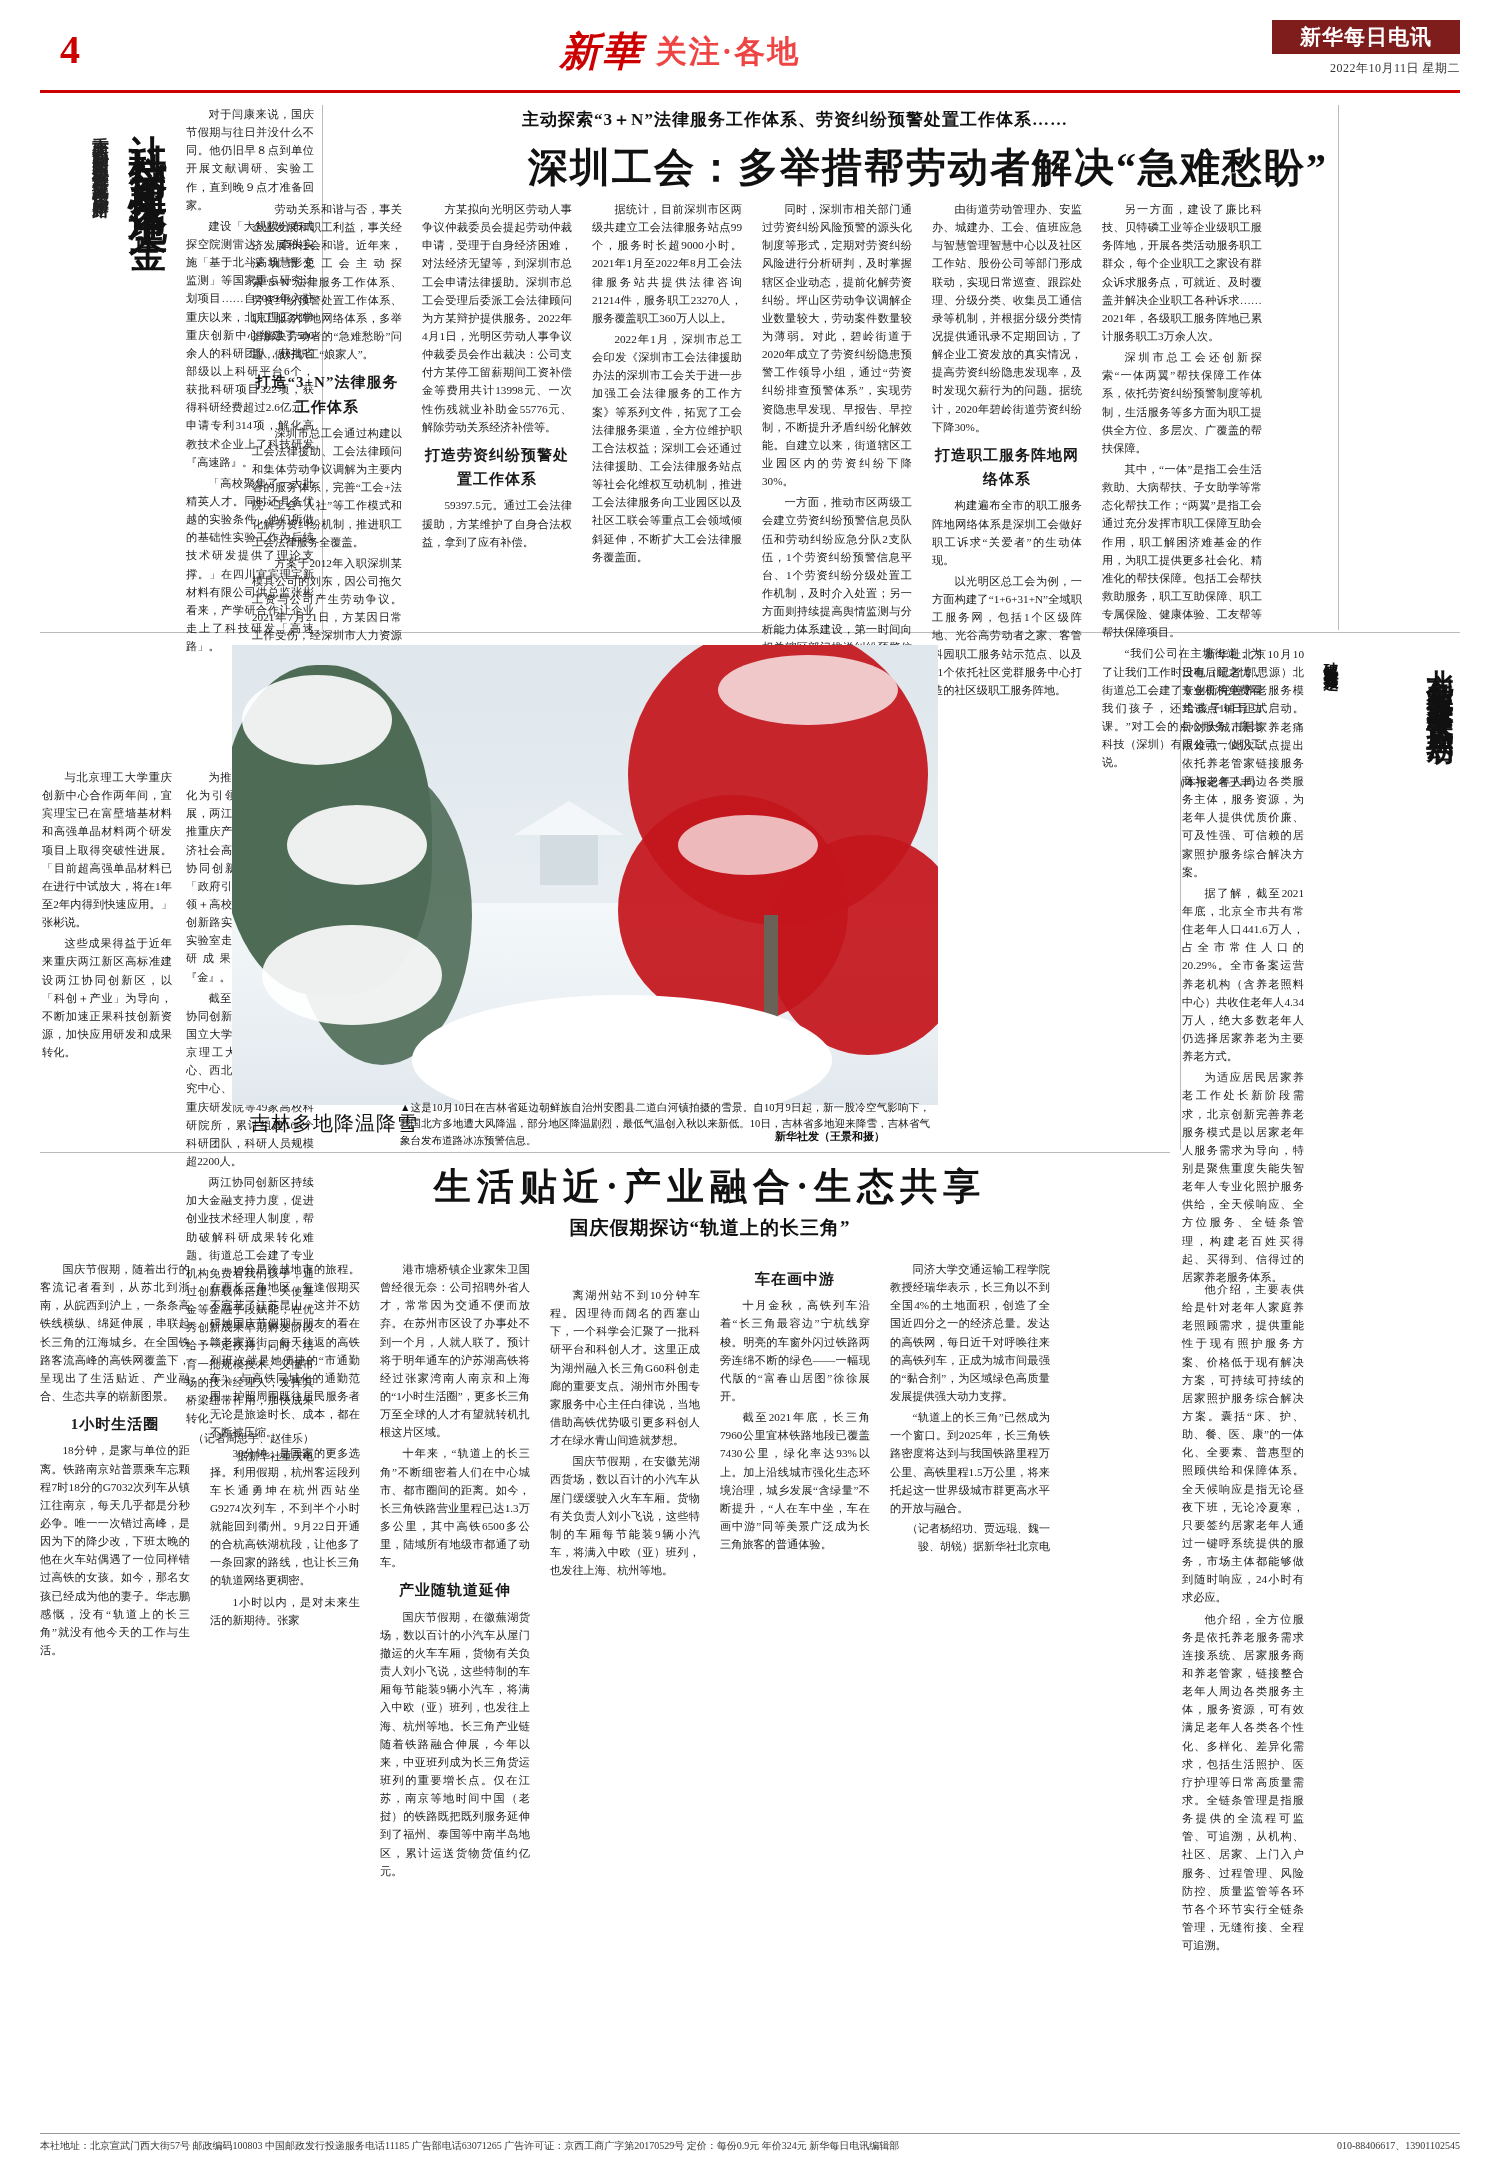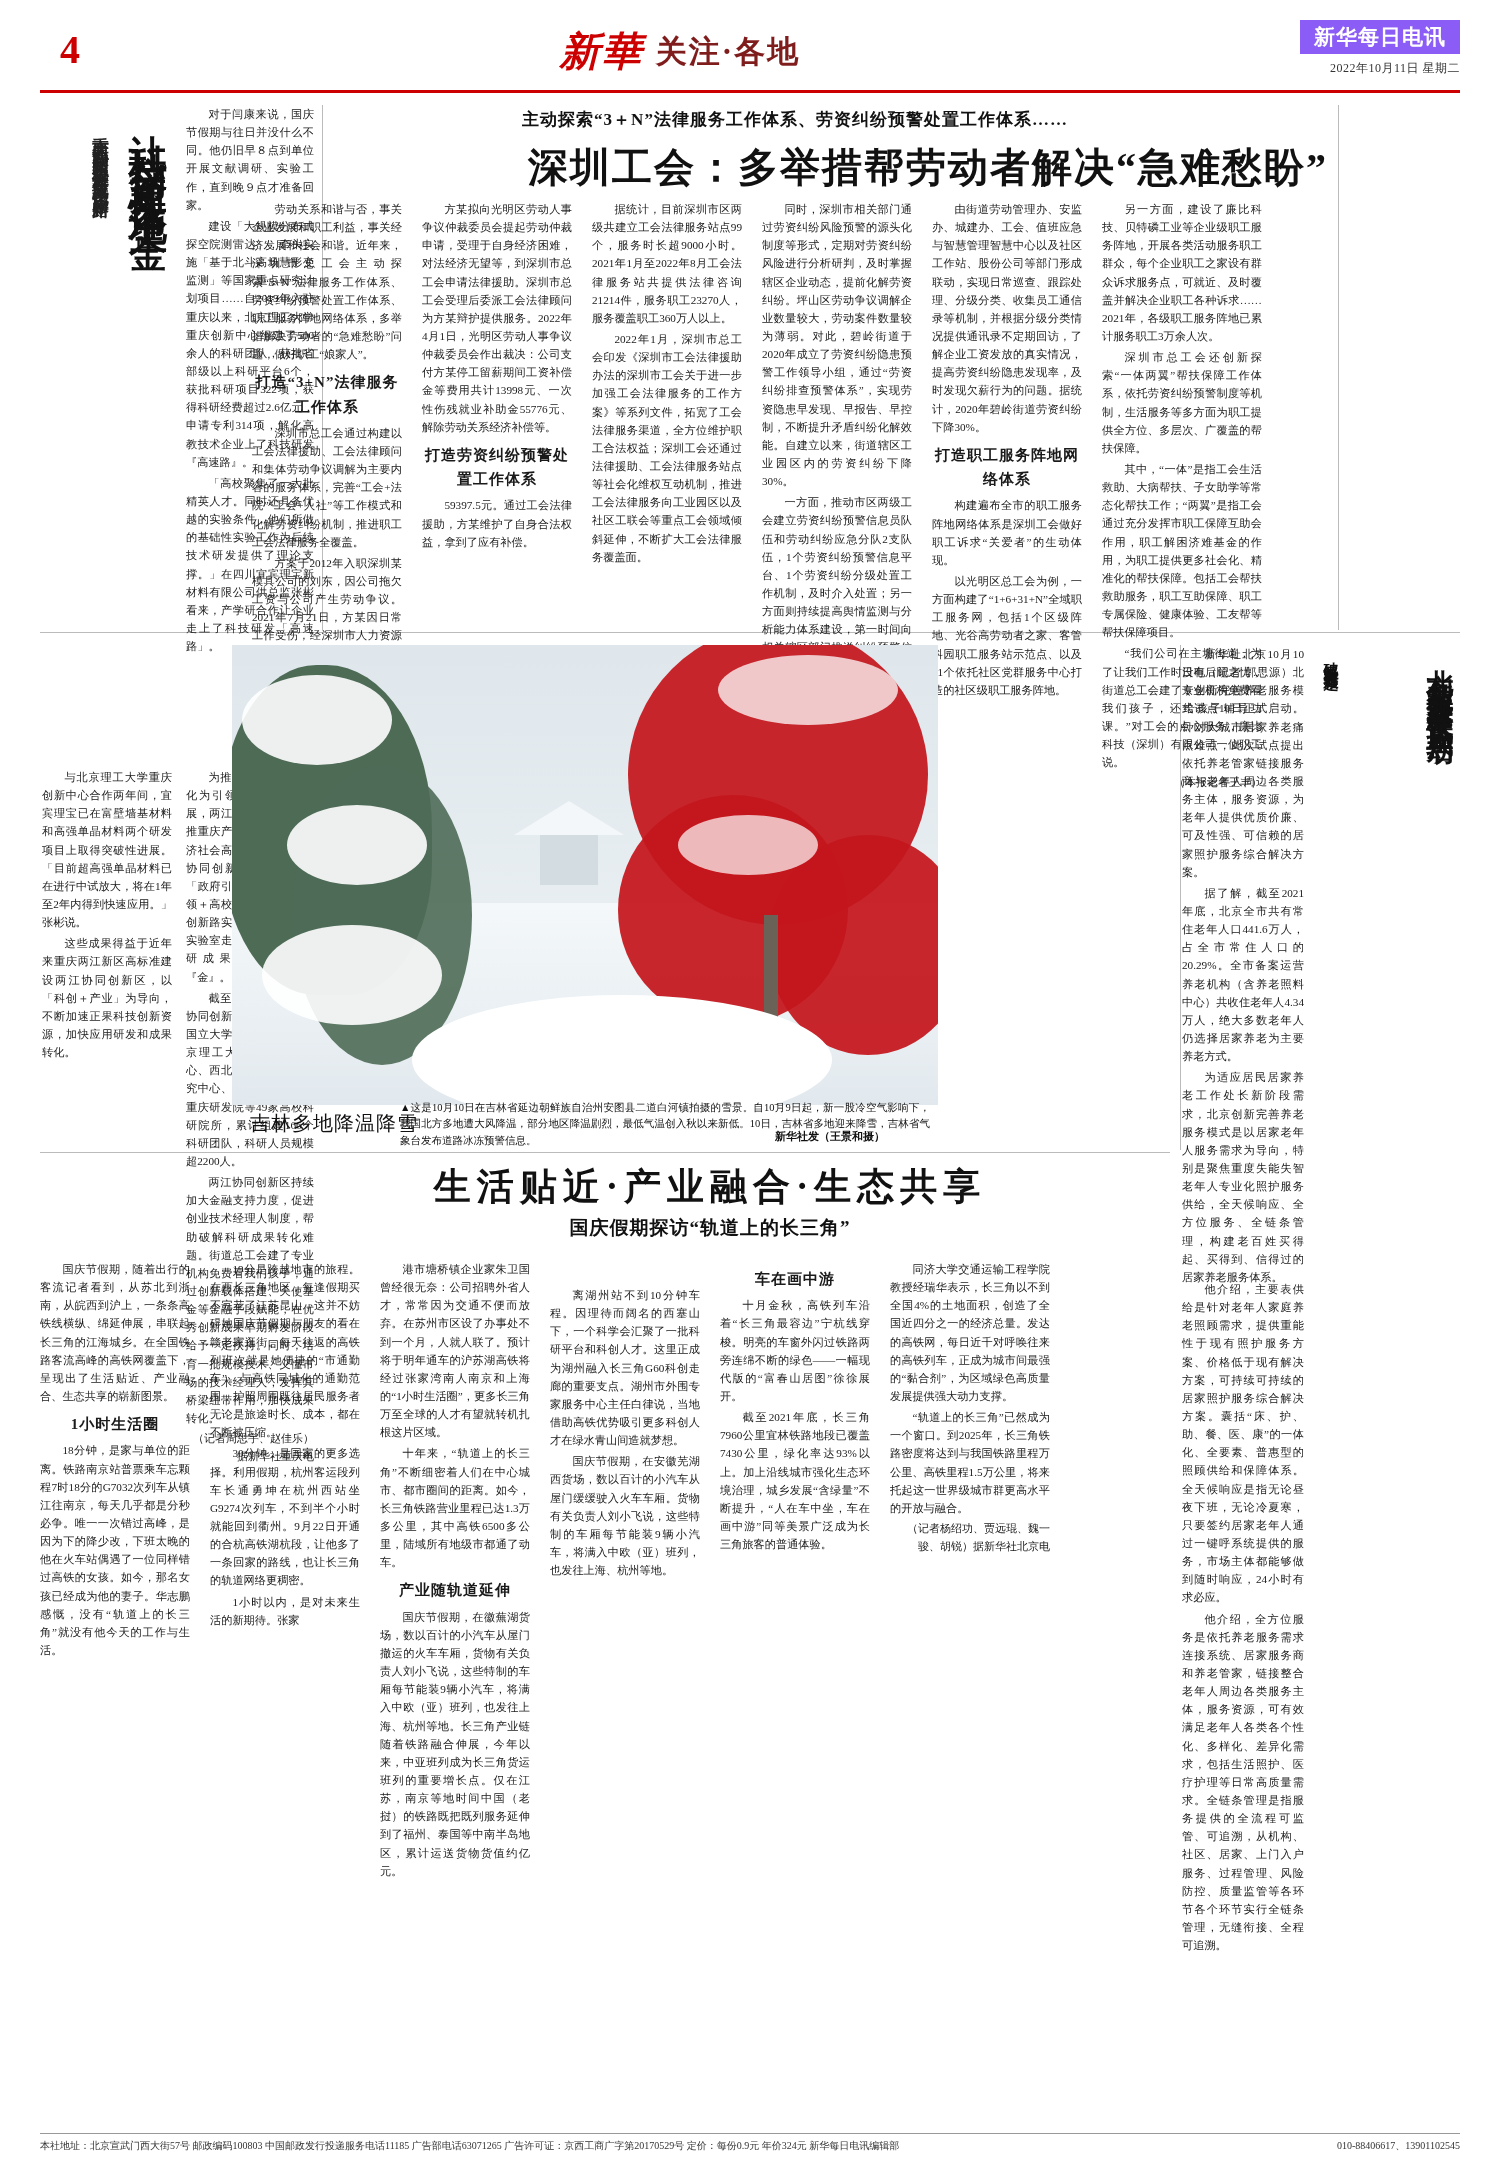--- a/index.html
+++ b/index.html
@@ -4,23 +4,23 @@
 <style>
   html,body{margin:0;padding:0;background:#ffffff;}
   body{width:1500px;height:2169px;font-family:"Liberation Serif",serif;color:#111;}
   .page{position:relative;width:1500px;height:2169px;background:#fff;overflow:hidden;}
 
   
   .masthead{position:absolute;left:40px;top:18px;width:1420px;height:72px;border-bottom:3px solid #c00;}
   .pagenum{position:absolute;left:20px;top:8px;font-size:40px;font-weight:bold;color:#c00;font-family:"Liberation Serif",serif;}
   .mast-center{position:absolute;left:330px;top:6px;width:620px;text-align:center;}
   .mast-xinhua{display:inline-block;font-size:40px;font-weight:bold;color:#c00;font-family:"DejaVu Serif",serif;letter-spacing:2px;vertical-align:middle;font-style:italic;}
-  .mast-sub{display:inline-block;font-size:31px;font-weight:bold;color:#7f1d1d;vertical-align:middle;margin-left:8px;letter-spacing:2px;}
+  .mast-sub{display:inline-block;font-size:31px;font-weight:bold;color:#ef4444;vertical-align:middle;margin-left:8px;letter-spacing:2px;}
   .mast-right{position:absolute;right:0;top:2px;text-align:right;}
-  .mast-brand{background:#8b5cf6;color:#fff;font-size:21px;font-weight:bold;padding:3px 14px;display:inline-block;letter-spacing:1px;}
+  .mast-brand{background:#7f1d1d;color:#fff;font-size:21px;font-weight:bold;padding:3px 28px;display:inline-block;letter-spacing:1px;}
   .mast-date{font-size:12px;color:#333;margin-top:6px;letter-spacing:0.5px;}
   .body-col{font-size:11.2px;line-height:1.62;text-align:justify;color:#1a1a1a;}
   .body-col p{margin:0 0 3px 0;text-indent:2em;}
   .sub-head{font-size:15px;font-weight:bold;text-align:center;margin:7px 0 5px 0;letter-spacing:1px;}
   .rule-v{position:absolute;width:1px;background:#bbb;}
   .rule-h{position:absolute;height:1px;background:#bbb;}
 
   
   .left-head{position:absolute;left:40px;top:105px;width:135px;height:560px;}
   .lh-main{position:absolute;right:6px;top:0;height:520px;writing-mode:vertical-rl;text-orientation:upright;font-size:38px;font-weight:bold;letter-spacing:9px;line-height:1.12;}

